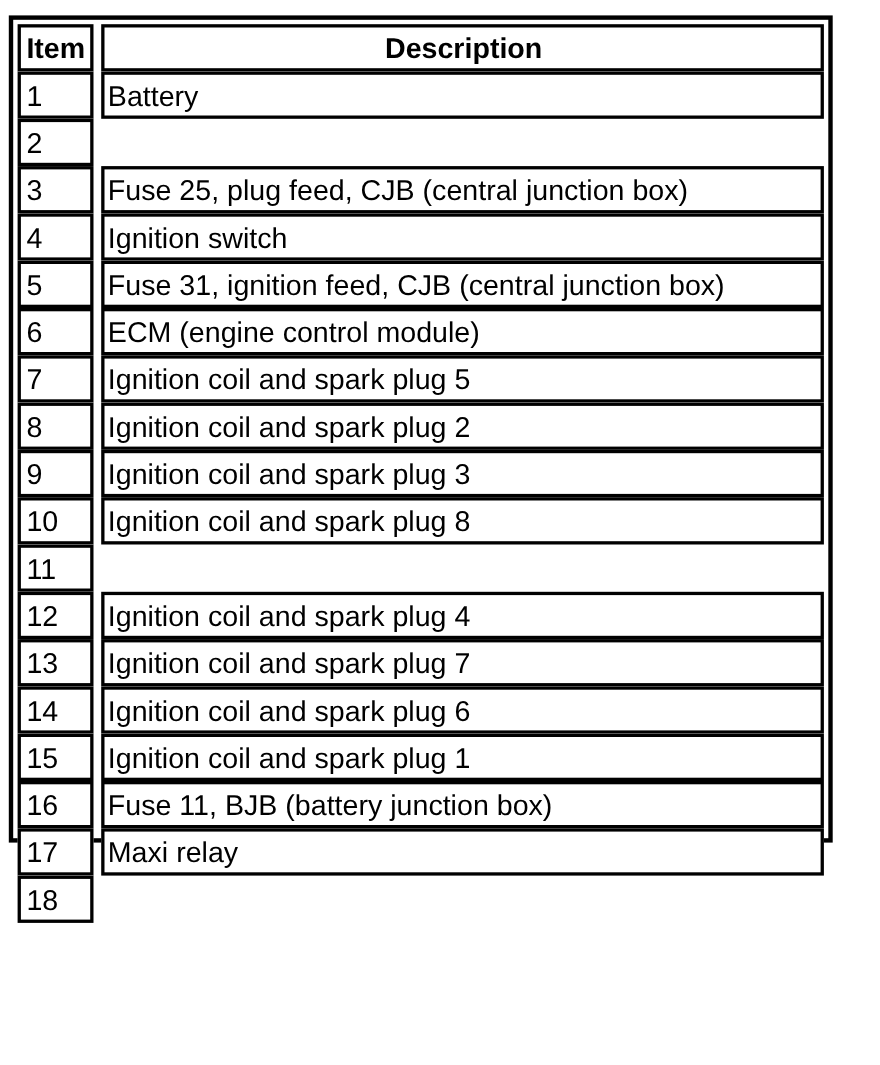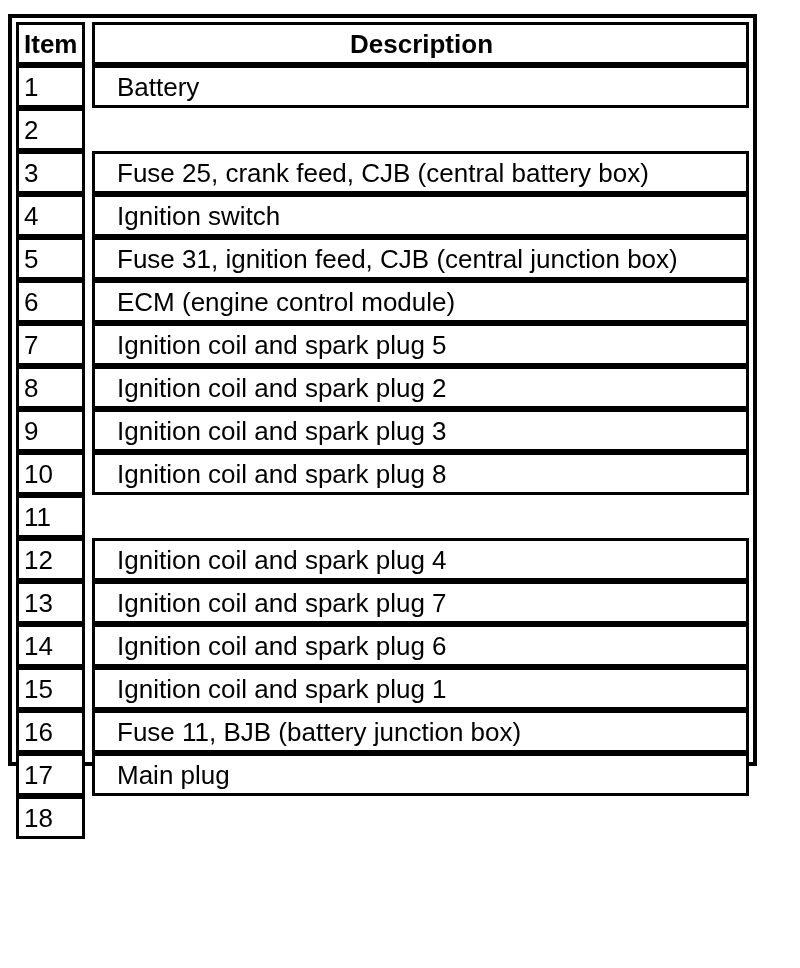--- a/index.html
+++ b/index.html
@@ -45,21 +45,21 @@
     line-height: 1;
     white-space: nowrap;
     overflow: hidden;
   }
   .cell-item {
     width: 69px;
     padding-left: 5px;
   }
   .cell-desc {
     flex: 1;
-    padding-left: 22px;
+    padding-left: 3px;
   }
   .header-row .cell {
     font-weight: bold;
   }
   .header-row .cell-desc {
     justify-content: center;
     padding-left: 2px;
   }
 </style>
 </head>
@@ -77,21 +77,21 @@
       <div class="cell cell-item">1</div>
       <div class="cell cell-desc">Battery</div>
     </div>
 
     <div class="legend-row">
       <div class="cell cell-item">2</div>
     </div>
 
     <div class="legend-row">
       <div class="cell cell-item">3</div>
-      <div class="cell cell-desc">Fuse 25, crank feed, CJB (central battery box)</div>
+      <div class="cell cell-desc">Fuse 25, plug feed, CJB (central junction box)</div>
     </div>
 
     <div class="legend-row">
       <div class="cell cell-item">4</div>
       <div class="cell cell-desc">Ignition switch</div>
     </div>
 
     <div class="legend-row">
       <div class="cell cell-item">5</div>
       <div class="cell cell-desc">Fuse 31, ignition feed, CJB (central junction box)</div>
@@ -146,21 +146,21 @@
       <div class="cell cell-desc">Ignition coil and spark plug 1</div>
     </div>
 
     <div class="legend-row">
       <div class="cell cell-item">16</div>
       <div class="cell cell-desc">Fuse 11, BJB (battery junction box)</div>
     </div>
 
     <div class="legend-row">
       <div class="cell cell-item">17</div>
-      <div class="cell cell-desc">Main plug</div>
+      <div class="cell cell-desc">Maxi relay</div>
     </div>
 
     <div class="legend-row">
       <div class="cell cell-item">18</div>
     </div>
 
   </div>
 </div>
 
 </body></html>

